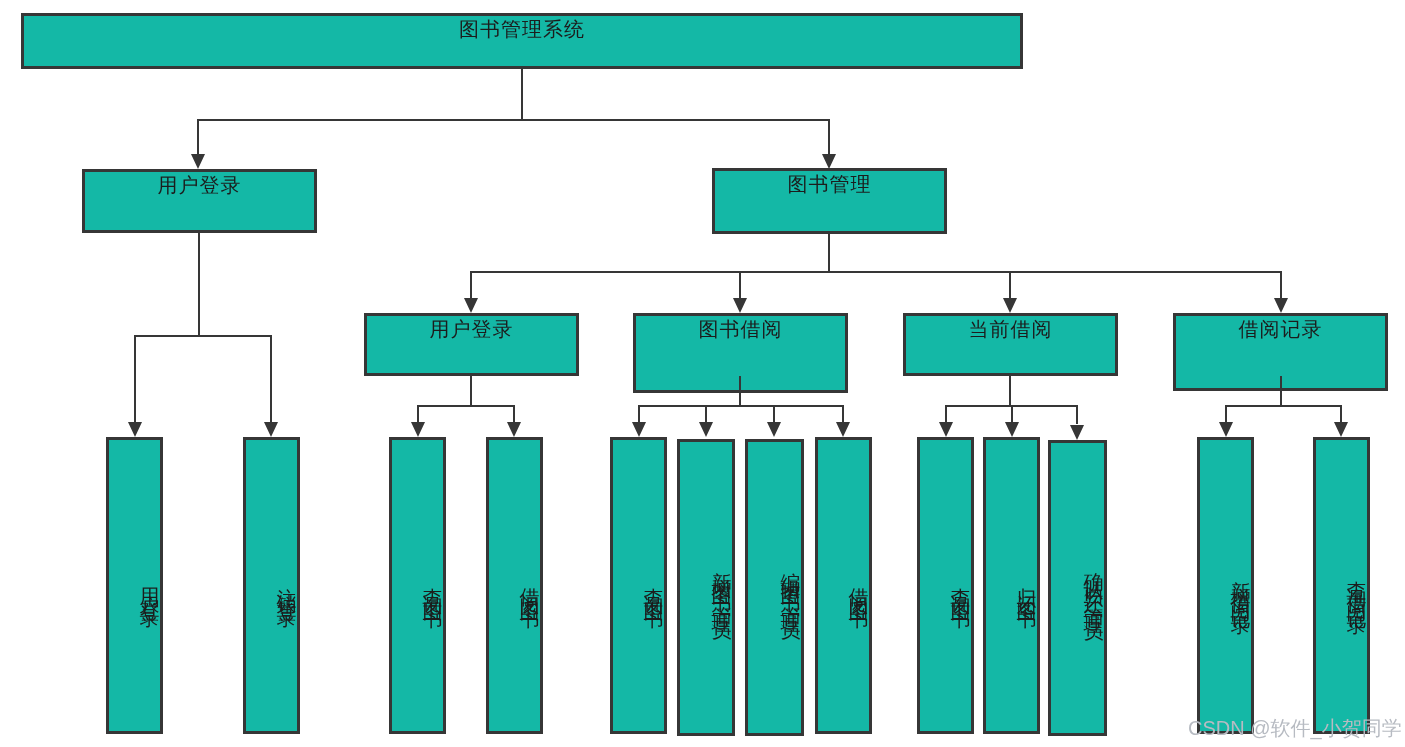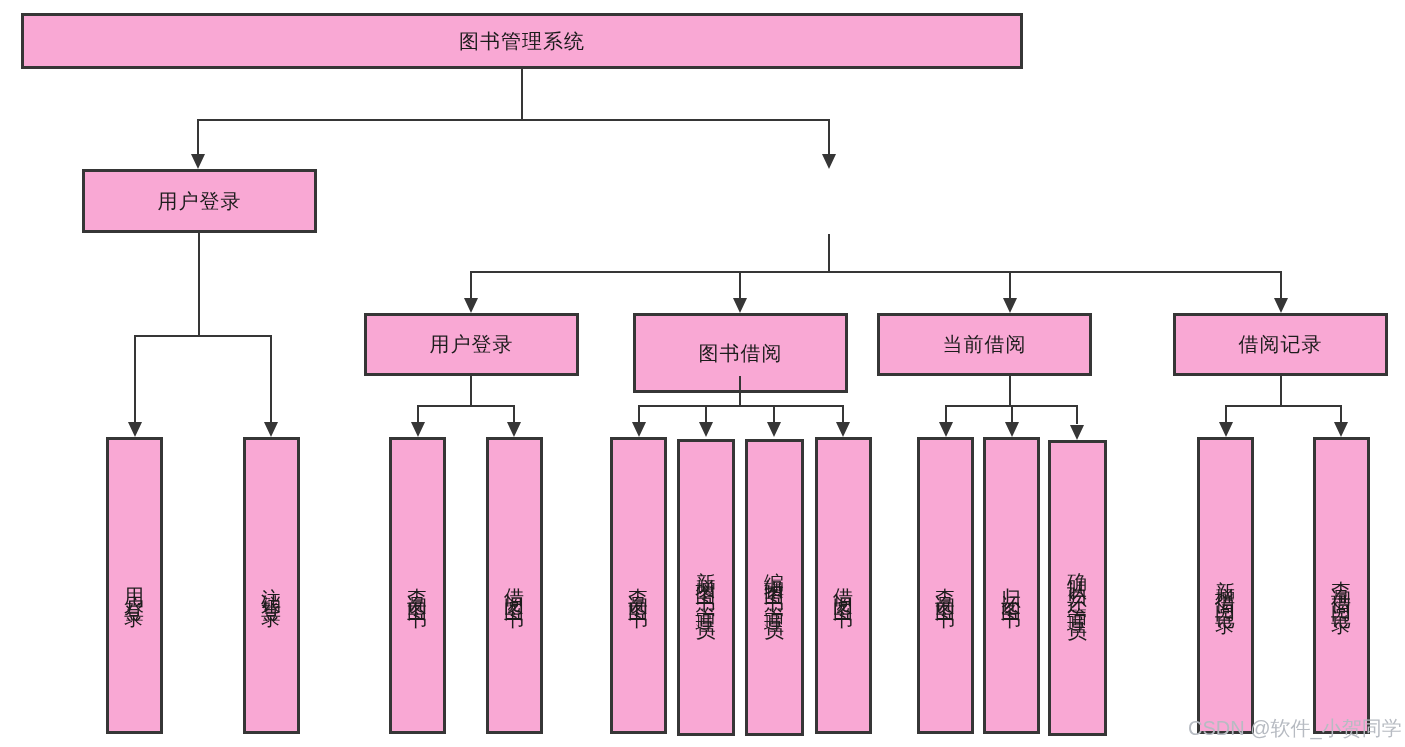--- a/index.html
+++ b/index.html
@@ -8,23 +8,22 @@
     width: 1405px;
     height: 747px;
     background: #ffffff;
     font-family: "Liberation Sans", "DejaVu Sans", sans-serif;
     overflow: hidden;
   }
   .box {
     position: absolute;
     box-sizing: border-box;
     border: 3px solid #363636;
-    background: #f9a8d4;
+    background: #14b8a6;
     display: flex;
-    align-items: center;
     justify-content: center;
     color: #1c1c1c;
     font-size: 20px;
     letter-spacing: 1px;
     text-align: center;
   }
   .vbox {
     writing-mode: vertical-rl;
     letter-spacing: 7px;
     line-height: 1.0;
@@ -63,20 +62,23 @@
   <div class="line" style="left:521px; top:69px; width:2px; height:51px;"></div>
   <div class="line" style="left:197px; top:119px; width:633px; height:2px;"></div>
   <div class="line" style="left:197px; top:119px; width:2px; height:37px;"></div>
   <div class="arrow-down" style="left:191px; top:154px;"></div>
   <div class="line" style="left:828px; top:119px; width:2px; height:37px;"></div>
   <div class="arrow-down" style="left:822px; top:154px;"></div>
 
   <div class="box" style="left:82px; top:169px; width:235px; height:64px;">
     <span>用户登录</span>
   </div>
+  <div class="box" style="left:712px; top:168px; width:235px; height:66px;">
+    <span>图书管理</span>
+  </div>
 
   <div class="line" style="left:198px; top:233px; width:2px; height:103px;"></div>
   <div class="line" style="left:134px; top:335px; width:138px; height:2px;"></div>
   <div class="line" style="left:134px; top:335px; width:2px; height:89px;"></div>
   <div class="arrow-down" style="left:128px; top:422px;"></div>
   <div class="line" style="left:270px; top:335px; width:2px; height:89px;"></div>
   <div class="arrow-down" style="left:264px; top:422px;"></div>
 
   <div class="line" style="left:828px; top:234px; width:2px; height:38px;"></div>
   <div class="line" style="left:470px; top:271px; width:812px; height:2px;"></div>
@@ -88,24 +90,24 @@
   <div class="arrow-down" style="left:1003px; top:298px;"></div>
   <div class="line" style="left:1280px; top:271px; width:2px; height:29px;"></div>
   <div class="arrow-down" style="left:1274px; top:298px;"></div>
 
   <div class="box" style="left:364px; top:313px; width:215px; height:63px;">
     <span>用户登录</span>
   </div>
   <div class="box" style="left:633px; top:313px; width:215px; height:80px;">
     <span>图书借阅</span>
   </div>
-  <div class="box" style="left:877px; top:313px; width:215px; height:63px;">
+  <div class="box" style="left:903px; top:313px; width:215px; height:63px;">
     <span>当前借阅</span>
   </div>
-  <div class="box" style="left:1173px; top:313px; width:215px; height:63px;">
+  <div class="box" style="left:1173px; top:313px; width:215px; height:78px;">
     <span>借阅记录</span>
   </div>
 
   <div class="line" style="left:470px; top:376px; width:2px; height:31px;"></div>
   <div class="line" style="left:417px; top:405px; width:98px; height:2px;"></div>
   <div class="line" style="left:417px; top:405px; width:2px; height:19px;"></div>
   <div class="arrow-down" style="left:411px; top:422px;"></div>
   <div class="line" style="left:513px; top:405px; width:2px; height:19px;"></div>
   <div class="arrow-down" style="left:507px; top:422px;"></div>
 

